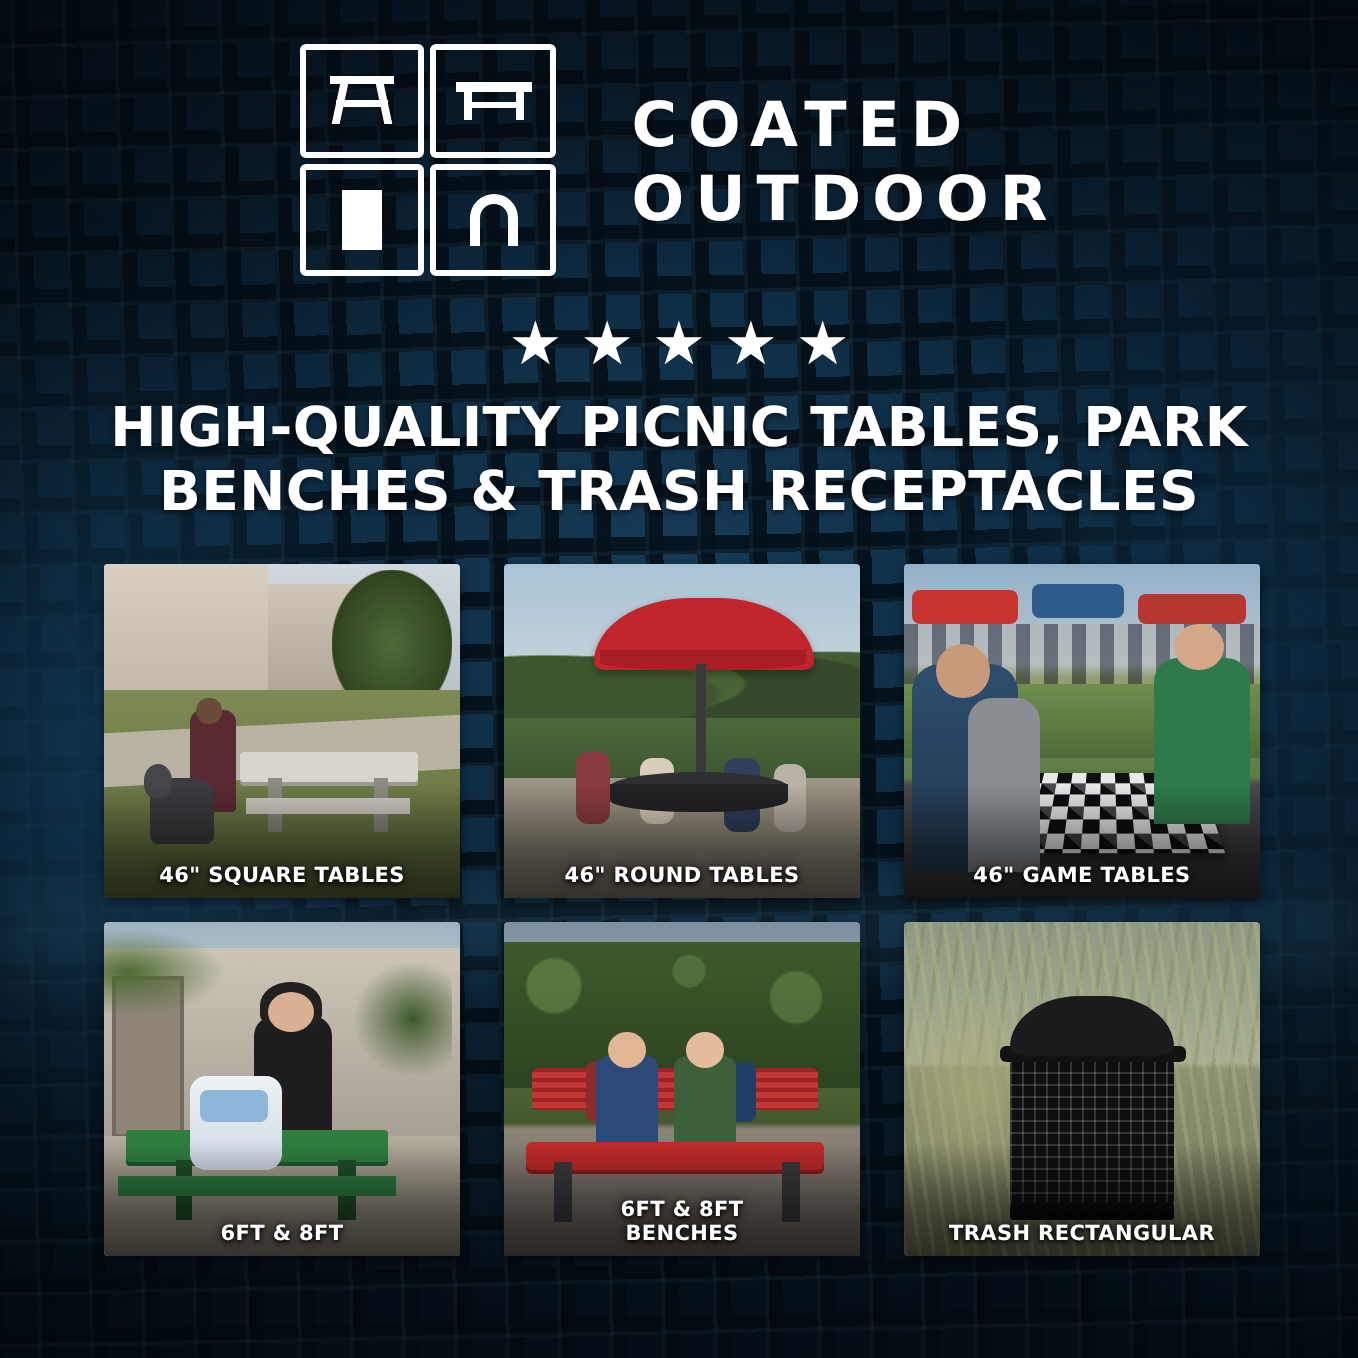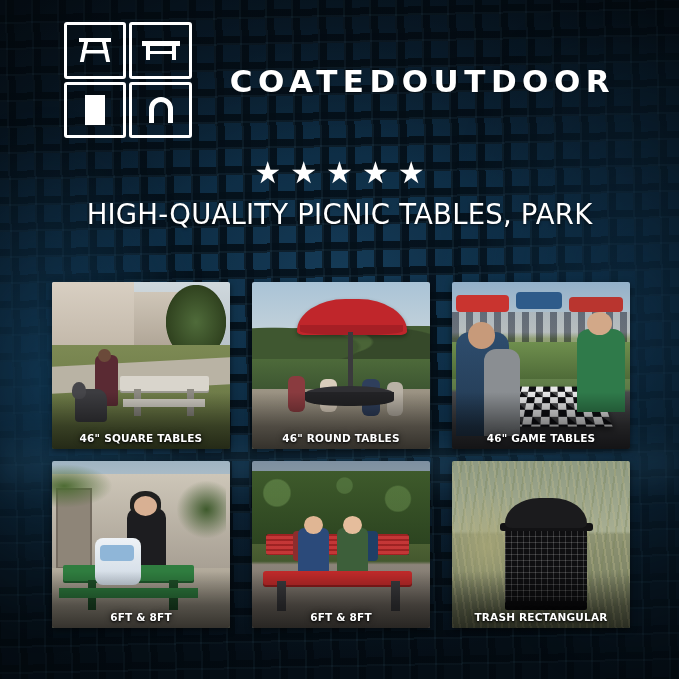--- a/index.html
+++ b/index.html
@@ -102,21 +102,21 @@
     border: 3px solid #ffffff;
     border-radius: 3px;
     display: flex;
     align-items: center;
     justify-content: center;
     position: relative;
   }
   .glyph-svg { display:block; }
   .logo-text {
     display: flex;
-    flex-direction: row;
+    flex-direction: column;
     gap: 1px;
     padding-top: 2px;
     margin-left: 24px;
   }
   .logo-line {
     color: #ffffff;
     font-family: "DejaVu Sans", sans-serif;
     font-weight: 700;
     font-size: 31px;
     letter-spacing: 5.5px;
@@ -134,21 +134,21 @@
   }
   .star { color: #ffffff; font-size: 30px; line-height: 30px; }
 
   
   .headline {
     position: absolute;
     left: 0; right: 0; top: 198px;
     text-align: center;
     color: #ffffff;
     font-family: "DejaVu Sans", sans-serif;
-    font-weight: 400;
+    font-weight: 700;
     font-size: 27.5px;
     line-height: 32px;
     letter-spacing: 0.2px;
     text-shadow: 0 1px 3px rgba(0,0,0,0.6);
   }
   .headline .l2 { display: block; }
 
   
   .tiles {
     position: absolute;
@@ -352,20 +352,21 @@
     <div class="stars">
       <span class="star">★</span>
       <span class="star">★</span>
       <span class="star">★</span>
       <span class="star">★</span>
       <span class="star">★</span>
     </div>
 
     <div class="headline">
       <span class="l1">HIGH-QUALITY PICNIC TABLES, PARK</span>
+      <span class="l2">BENCHES &amp; TRASH RECEPTACLES</span>
     </div>
 
     <div class="tiles">
 
       <div class="tile">
         <div class="scene">
           <div class="s1-sky"></div>
             <div class="s1-wall"></div>
             <div class="s1-wall2"></div>
           <div class="s1-tree"></div>
@@ -467,20 +468,21 @@
             <div class="s5-kidAhead"></div>
           <div class="s5-kidB"></div>
             <div class="s5-kidBhead"></div>
           <div class="s5-bench-seat"></div>
             <div class="s5-bench-leg"></div>
             <div class="s5-bench-leg2"></div>
         </div>
         <div class="tile-overlay-dark"></div>
         <div class="caption cap-two">
           <div>6FT &amp; 8FT</div>
+          <div>BENCHES</div>
         </div>
       </div>
 
       <div class="tile">
         <div class="scene">
           <div class="s6-sky"></div>
             <div class="s6-grass"></div>
             <div class="s6-bush"></div>
           <div class="s6-body"></div>
             <div class="s6-lip"></div>

